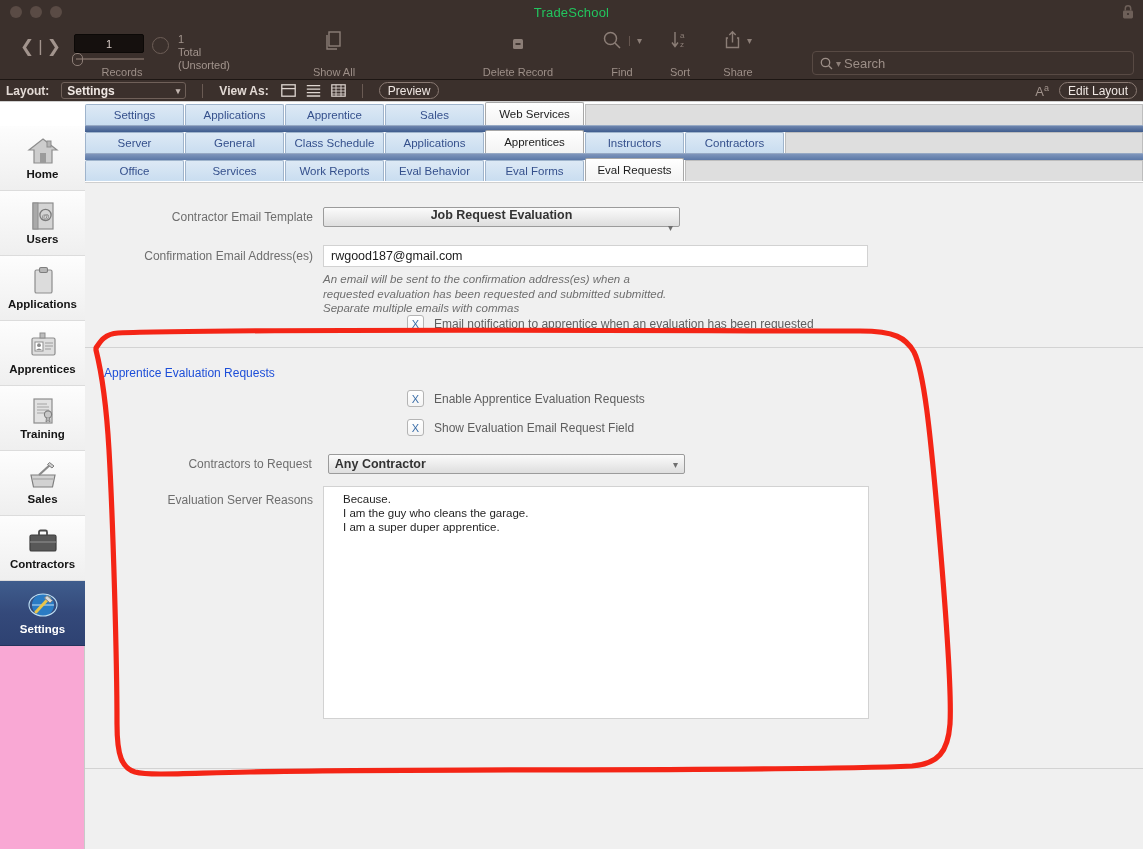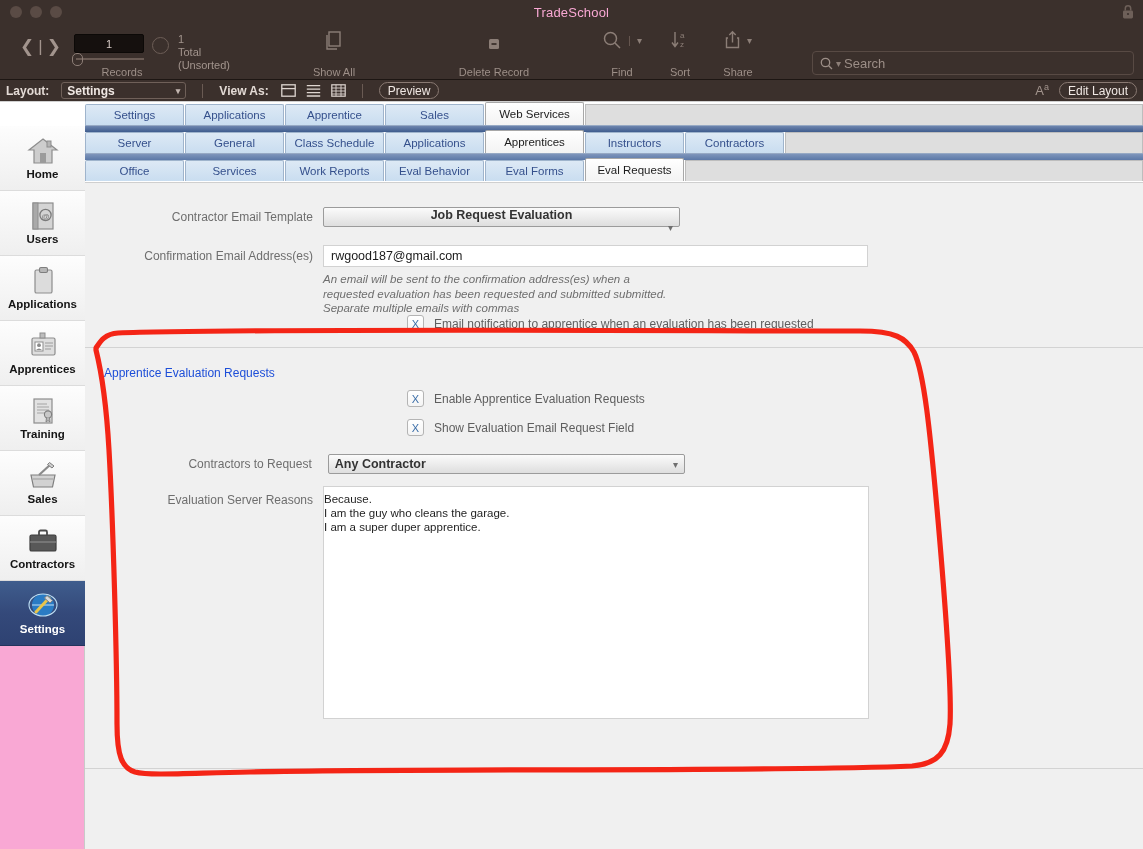--- a/index.html
+++ b/index.html
@@ -14,21 +14,21 @@
   
   .titlebar {
     position: absolute; left: 0; top: 0; width: 1143px; height: 24px;
     background: #3b302c;
     display: flex; align-items: center;
   }
   .traffic { display: flex; gap: 8px; margin-left: 10px; }
   .tl { width: 12px; height: 12px; border-radius: 50%; background: #5a4b45; }
   .win-title {
     position: absolute; left: 0; right: 0; text-align: center;
-    font-size: 13px; color: #f9a8d4; letter-spacing: .2px;
+    font-size: 13px; color: #22c55e; letter-spacing: .2px;
   }
   .lock-icon {
     position: absolute; right: 8px; top: 4px; width: 14px; height: 16px;
   }
 
   
   .toolbar {
     position: absolute; left: 0; top: 24px; width: 1143px; height: 56px;
     background: #3b302c;
     border-bottom: 1px solid #1d1613;
@@ -87,21 +87,21 @@
     font-size: 12px; color: #f0e8e4; font-weight: bold;
   }
   .lay-select .cv { margin-left: auto; font-size: 9px; color: #c3b6b0; }
   .vdiv { width: 1px; height: 14px; background: #6a5b54; margin: 0 4px; }
   .viewicons { display: flex; gap: 10px; align-items: center; }
   .pill {
     height: 17px; border: 1px solid #8a7a73; border-radius: 9px;
     padding: 0 8px; display: flex; align-items: center;
     font-size: 12px; color: #f0e8e4;
   }
-  .lay-right { margin-left: auto; display: flex; align-items: center; gap: 10px; }
+  .lay-right { margin-left: auto; display: flex; align-items: flex-end; gap: 10px; }
   .aa { font-size: 13px; color: #a2948d; }
   .aa sup { font-size: 9px; }
 
   
   .sidebar {
     position: absolute; left: 0; top: 102px; width: 85px; height: 747px;
     background: #f9a8d4; border-right: 1px solid #c9c9c9; margin-top: 24px;
   }
   .side-item {
     height: 65px; width: 85px;
@@ -173,21 +173,21 @@
     background: linear-gradient(#ffffff, #f4f4f4);
     display: flex; align-items: center; justify-content: center;
     font-size: 11px; color: #3b6ea8;
   }
   .chk-label { font-size: 12px; color: #5e5e5e; }
 
   .section-title { position: absolute; font-size: 12px; color: #1d4ed8; }
 
   .textarea-ctl {
     position: absolute; background: #ffffff; border: 1px solid #d2d2d2;
-    padding: 5px 0; font-size: 11.5px; color: #1f1f1f; line-height: 14px;
+    padding: 5px 19px; font-size: 11.5px; color: #1f1f1f; line-height: 14px;
     white-space: pre-line;
   }
 
   
   .annot { position: absolute; left: 0; top: 0; width: 1143px; height: 849px; pointer-events: none; }
 </style>
 </head>
 <body>
 
 <div id="app">
@@ -231,21 +231,21 @@
       <div class="tb-icon-row">
         <svg width="20" height="22" viewBox="0 0 20 22">
           <rect x="5" y="2" width="11" height="14" fill="none" stroke="#8c7e77" stroke-width="1.4"></rect>
           <path d="M3 5 V19 H13" fill="none" stroke="#8c7e77" stroke-width="1.4"></path>
         </svg>
       </div>
       <div class="tb-label">Show All</div>
     </div>
 
 
-    <div class="tb-group" style="left:452px;width:84px;">
+    <div class="tb-group" style="left:476px;width:84px;">
       <div class="tb-icon-row">
         <div class="btn-flat">
           <svg width="16" height="14" viewBox="0 0 16 14">
             <rect x="3" y="2" width="10" height="10" rx="1.5" fill="#8c7e77"></rect>
             <path d="M5.5 7 H10.5" stroke="#3b302c" stroke-width="1.8"></path>
           </svg>
         </div>
       </div>
       <div class="tb-label">Delete Record</div>
     </div>

